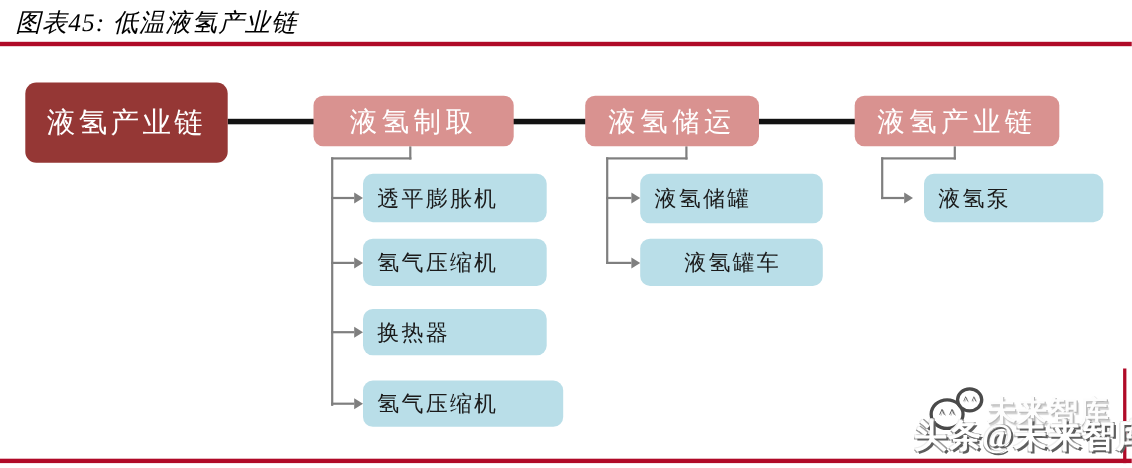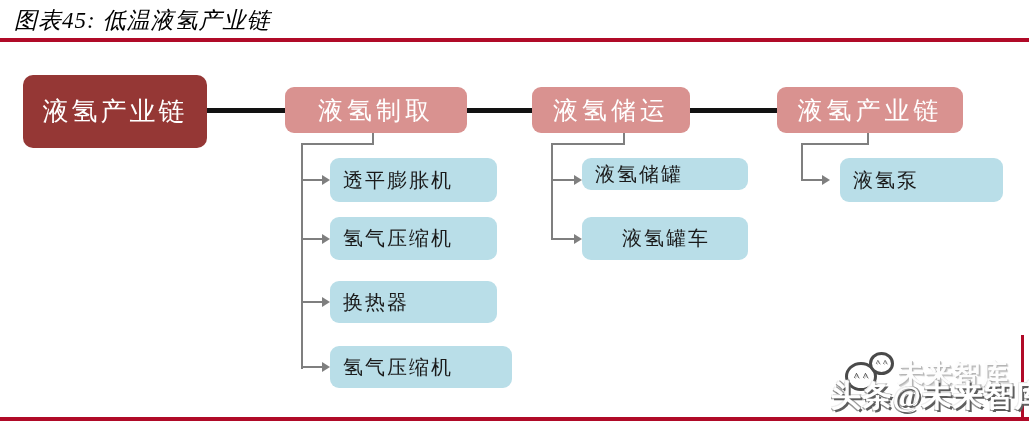--- a/index.html
+++ b/index.html
@@ -71,21 +71,21 @@
 
   <div class="box branch-box bb0">液氢制取</div>
   <div class="box branch-box bb1">液氢储运</div>
   <div class="box branch-box bb2">液氢产业链</div>
 
   <div class="box leaf-box" style="left:330px;top:217px;width:167px;height:43px;">氢气压缩机</div>
   <div class="box leaf-box" style="left:330px;top:158px;width:167px;height:44px;">透平膨胀机</div>
   <div class="box leaf-box" style="left:330px;top:281px;width:167px;height:42px;">换热器</div>
   <div class="box leaf-box" style="left:330px;top:346px;width:182px;height:42px;">氢气压缩机</div>
 
-  <div class="box leaf-box" style="left:582px;top:158px;width:166px;height:32px;text-align:right;">液氢储罐</div>
+  <div class="box leaf-box" style="left:582px;top:158px;width:166px;height:45px;text-align:right;">液氢储罐</div>
   <div class="box leaf-box" style="left:582px;top:217px;width:166px;height:43px;padding-left:40px;">液氢罐车</div>
 
   <div class="box leaf-box" style="left:840px;top:158px;width:163px;height:44px;">液氢泵</div>
 
   <div class="cline" style="left:372px;top:133px;width:2px;height:12px;"></div>
   <div class="cline" style="left:301px;top:143px;width:73px;height:2px;"></div>
   <div class="cline" style="left:301px;top:143px;width:2px;height:226px;"></div>
   <div class="cline" style="left:301px;top:179px;width:21px;height:2px;"></div>
   <div class="carrow" style="left:322px;top:175px;"></div>
   <div class="cline" style="left:301px;top:238px;width:21px;height:2px;"></div>

